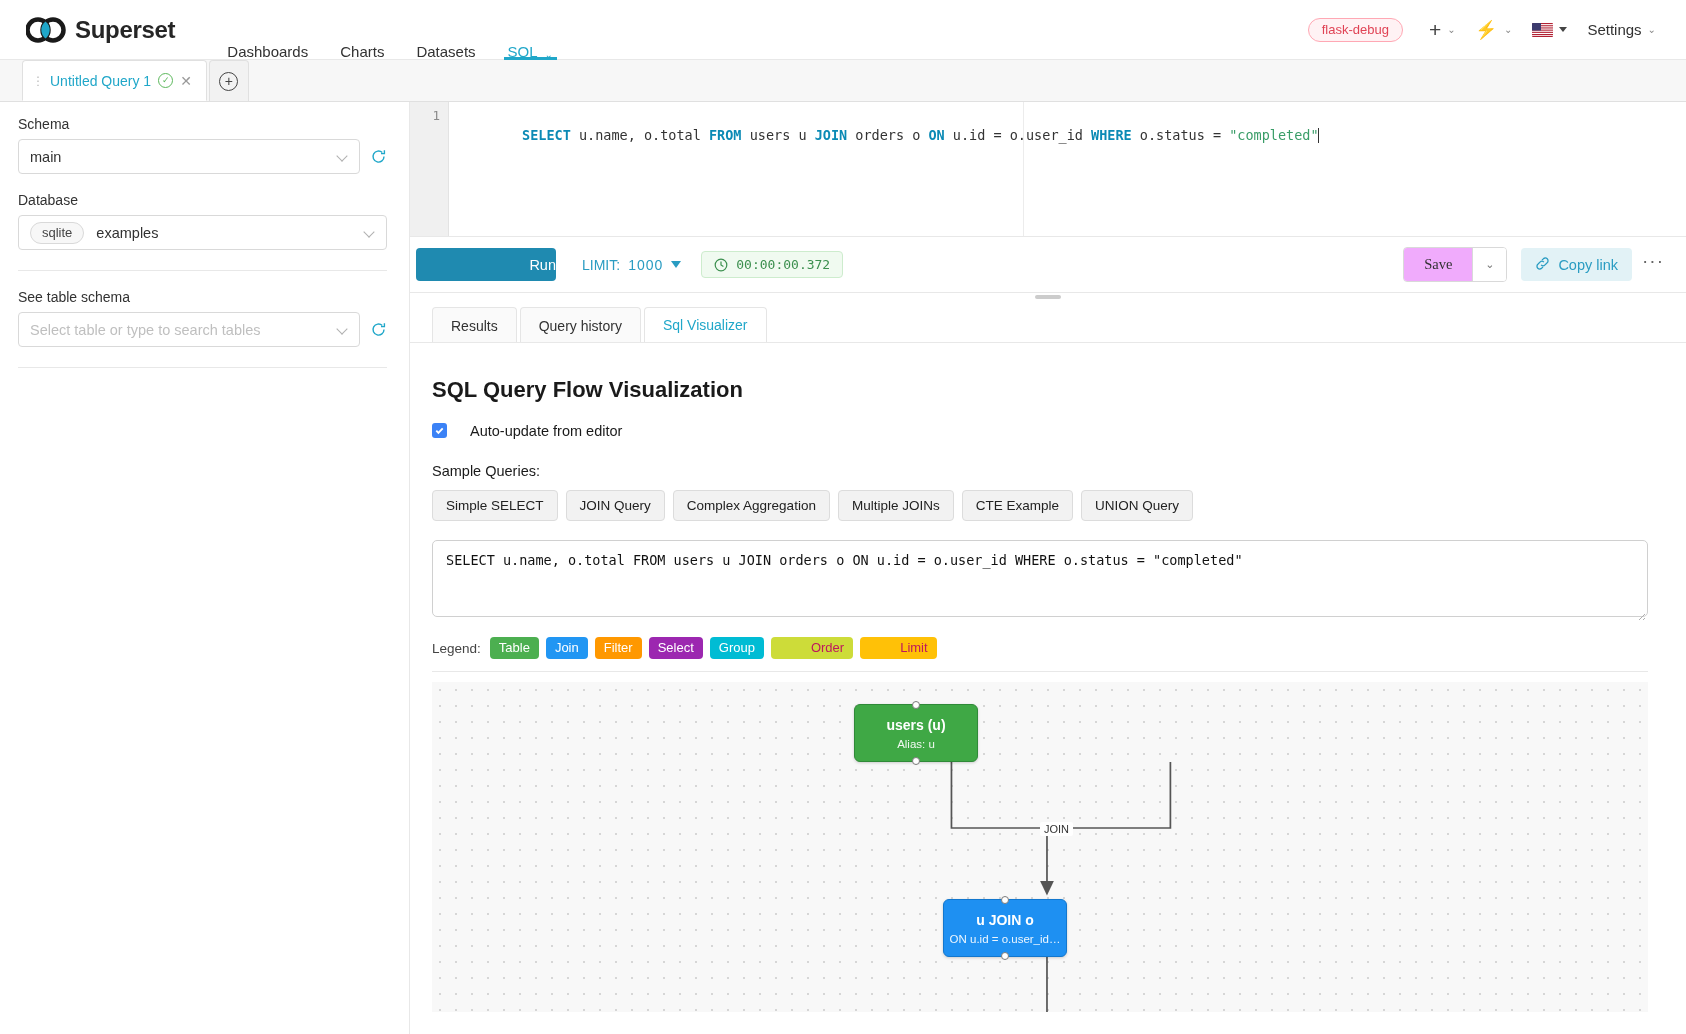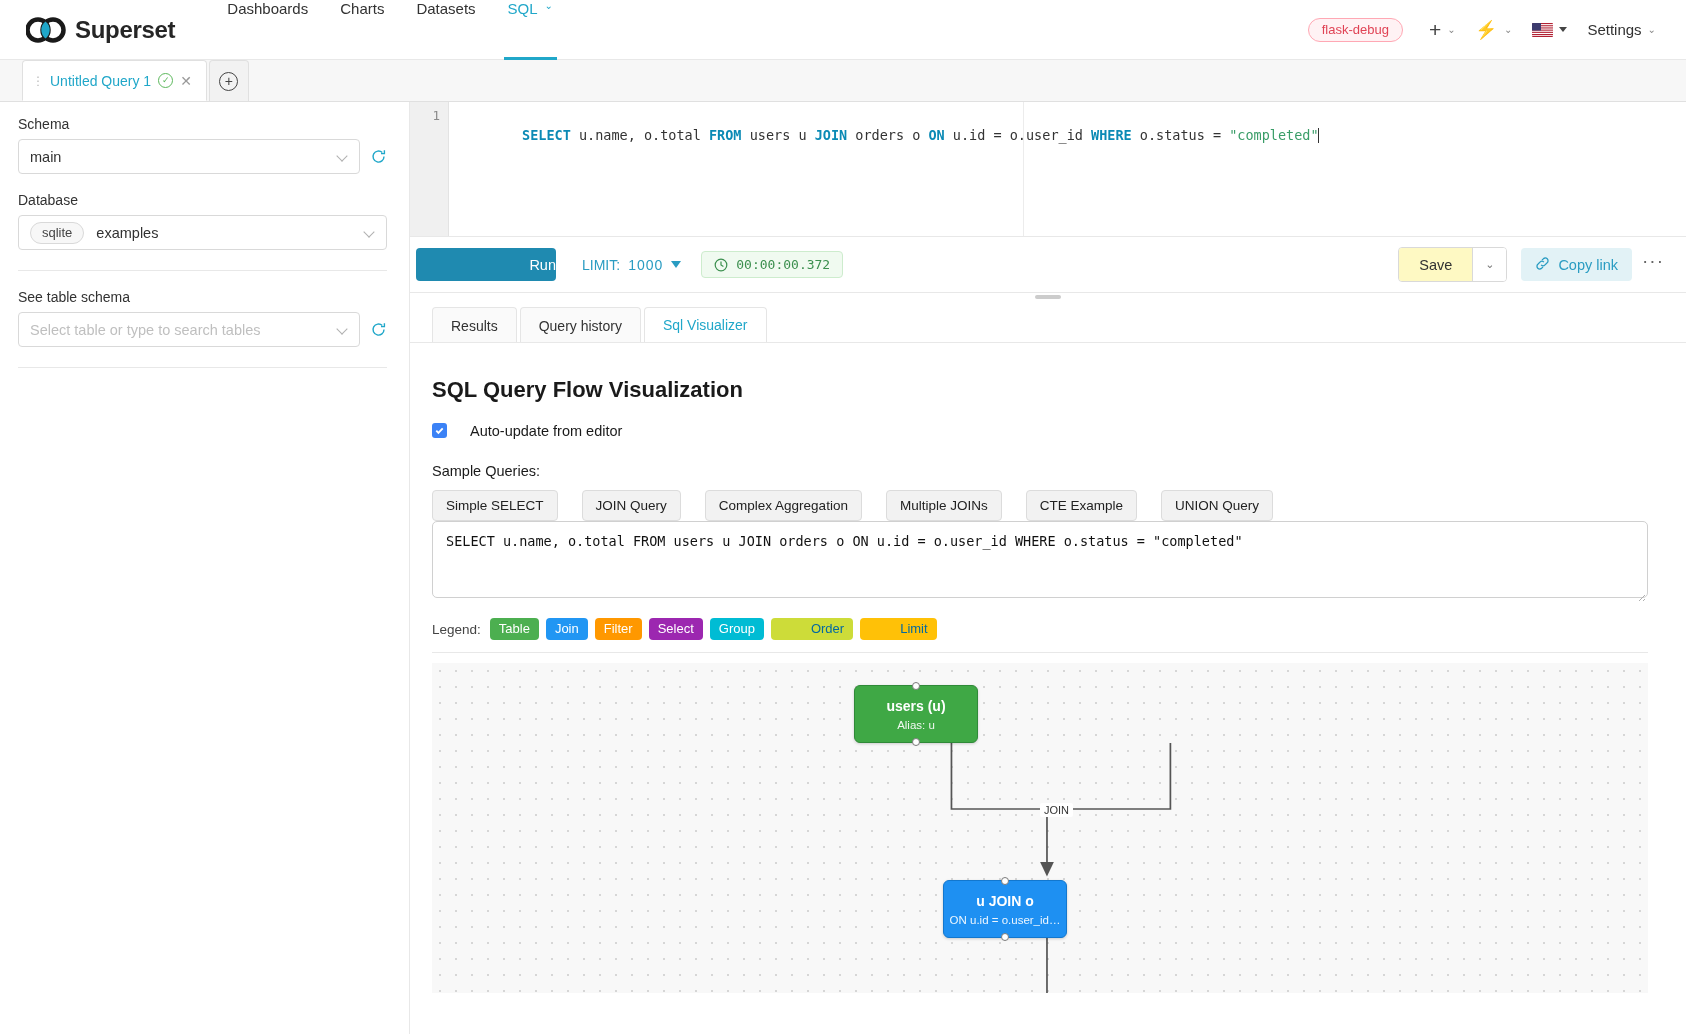--- a/index.html
+++ b/index.html
@@ -20,21 +20,21 @@
     padding: 0 22px 0 26px;
     position: relative;
   }
   .brand { display: flex; align-items: center; gap: 9px; margin-right: 36px; }
   .brand-logo { width: 40px; height: 26px; position: relative; }
   .brand-logo svg { display: block; }
   .brand-text { font-size: 24px; font-weight: bold; color: #262626; letter-spacing: -0.3px; }
   .nav-links { display: flex; align-items: center; height: 60px; }
   .nav-link {
     font-size: 15px; color: #20a7c9; padding: 0 16px;
-    height: 60px; display: flex; align-items: flex-start; cursor: pointer;
+    height: 60px; display: flex; align-items: flex-end; cursor: pointer;
     position: relative; color: #323232;
   }
   .nav-link.active { color: #20a7c9; }
   .nav-link.active::after {
     content: ""; position: absolute; bottom: 0; left: 12px; right: 12px;
     height: 3px; background: #20a7c9;
   }
   .nav-link .caret { margin-left: 7px; font-size: 10px; color: #20a7c9; }
   .nav-right { margin-left: auto; display: flex; align-items: center; gap: 4px; }
   .debug-badge {
@@ -159,21 +159,21 @@
   .tri-down { width: 0; height: 0; border-left: 5px solid transparent; border-right: 5px solid transparent; border-top: 7px solid #2a9cc2; }
   .timer-badge {
     margin-left: 20px; display: flex; align-items: center; gap: 8px;
     border: 1px solid #cdeccd; background: #f0faf0; border-radius: 4px;
     padding: 5px 12px; font-family: "DejaVu Sans Mono", monospace;
     font-size: 13px; color: #3b8f4e;
   }
   .clock-ico { width: 14px; height: 14px; }
   .tb-right { margin-left: auto; display: flex; align-items: center; gap: 0; }
   .save-group { display: flex; border: 1px solid #d9d9d9; border-radius: 4px; overflow: hidden; }
-  .save-btn { padding: 0 20px; height: 33px; display: flex; align-items: center; font-size: 14.5px; color: #323232; background: #fef9c3; cursor: pointer; }
+  .save-btn { padding: 0 20px; height: 33px; display: flex; align-items: center; font-size: 14.5px; color: #323232; background: #f0abfc; cursor: pointer; font-family: Liberation Serif, serif; }
   .save-caret { width: 34px; height: 33px; border-left: 1px solid #d9d9d9; display: flex; align-items: center; justify-content: center; background: #fff; cursor: pointer; }
   .copy-link-btn {
     margin-left: 14px; display: flex; align-items: center; gap: 8px;
     background: #e2f2f6; color: #2a9cc2; border-radius: 4px; height: 33px;
     padding: 0 14px; font-size: 14.5px; cursor: pointer;
   }
   .dots-btn { margin-left: 10px; font-size: 19px; color: #666; letter-spacing: 1px; cursor: pointer; line-height: 0.4; padding-bottom: 8px; }
   .drag-handle {
     position: absolute; left: 50%; transform: translateX(-50%); bottom: -7px;
     width: 26px; height: 4px; background: #ccc; border-radius: 2px; cursor: row-resize; z-index: 3;
@@ -193,42 +193,42 @@
   .viz { flex: 1; overflow: hidden; padding: 34px 38px 0 22px; background: #fff; }
   .viz-title { font-size: 22px; font-weight: bold; color: #1a1a1a; margin-bottom: 20px; }
   .chk-row { display: flex; align-items: flex-start; gap: 23px; margin-bottom: 24px; }
   .chkbox {
     width: 15px; height: 15px; border-radius: 3px; background: #3b82f6;
     display: flex; align-items: center; justify-content: center; cursor: pointer;
   }
   .chkbox svg { display: block; }
   .chk-label { font-size: 14.5px; color: #1a1a1a; }
   .sq-label { font-size: 14.5px; color: #1a1a1a; margin-bottom: 11px; }
-  .sq-row { display: flex; gap: 24px; flex-wrap: wrap; }
+  .sq-row { display: flex; gap: 8px; margin-bottom: 19px; flex-wrap: wrap; }
   .sq-btn {
     background: #f2f2f2; border: 1px solid #dcdcdc; border-radius: 4px;
     padding: 7px 13px; font-size: 13.5px; color: #222; cursor: pointer; font-family: inherit;
   }
   .query-box {
     width: 100%; height: 77px; border: 1px solid #d0d0d0; border-radius: 5px;
     font-family: "DejaVu Sans Mono", monospace; font-size: 13.5px; color: #111;
     padding: 11px 13px; resize: none; outline: none; background: #fff;
     position: relative;
   }
   .query-box-wrap { position: relative; }
   .resize-grip {
     position: absolute; right: 2px; bottom: 2px; width: 12px; height: 12px;
     pointer-events: none;
   }
   .legend-row { display: flex; align-items: center; gap: 7px; margin: 16px 0 12px; }
   .legend-label { font-size: 13.5px; color: #444; margin-right: 2px; }
   .legend-chip {
     color: #fff; font-size: 13px; border-radius: 4px; padding: 3px 9px 4px; font-weight: 500;
   }
-  .legend-chip.dark { color: #0369a1; padding-left: 40px; }
+  .legend-chip.dark { color: #be185d; padding-left: 40px; }
   .legend-div { height: 1px; background: #e8e8e8; margin-bottom: 10px; }
 
   
   .flow {
     position: relative; height: 330px; width: 100%;
     background-color: #f8f8f8;
     background-image: radial-gradient(#d6d6d6 1px, transparent 1px);
     background-size: 16px 16px;
     overflow: hidden;
   }

